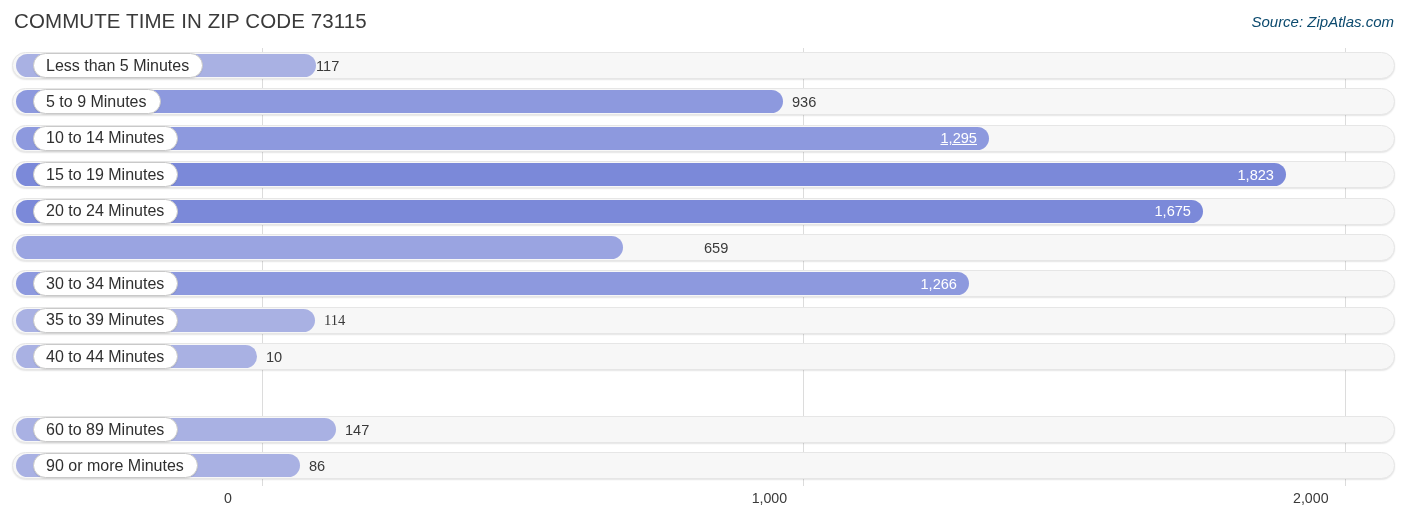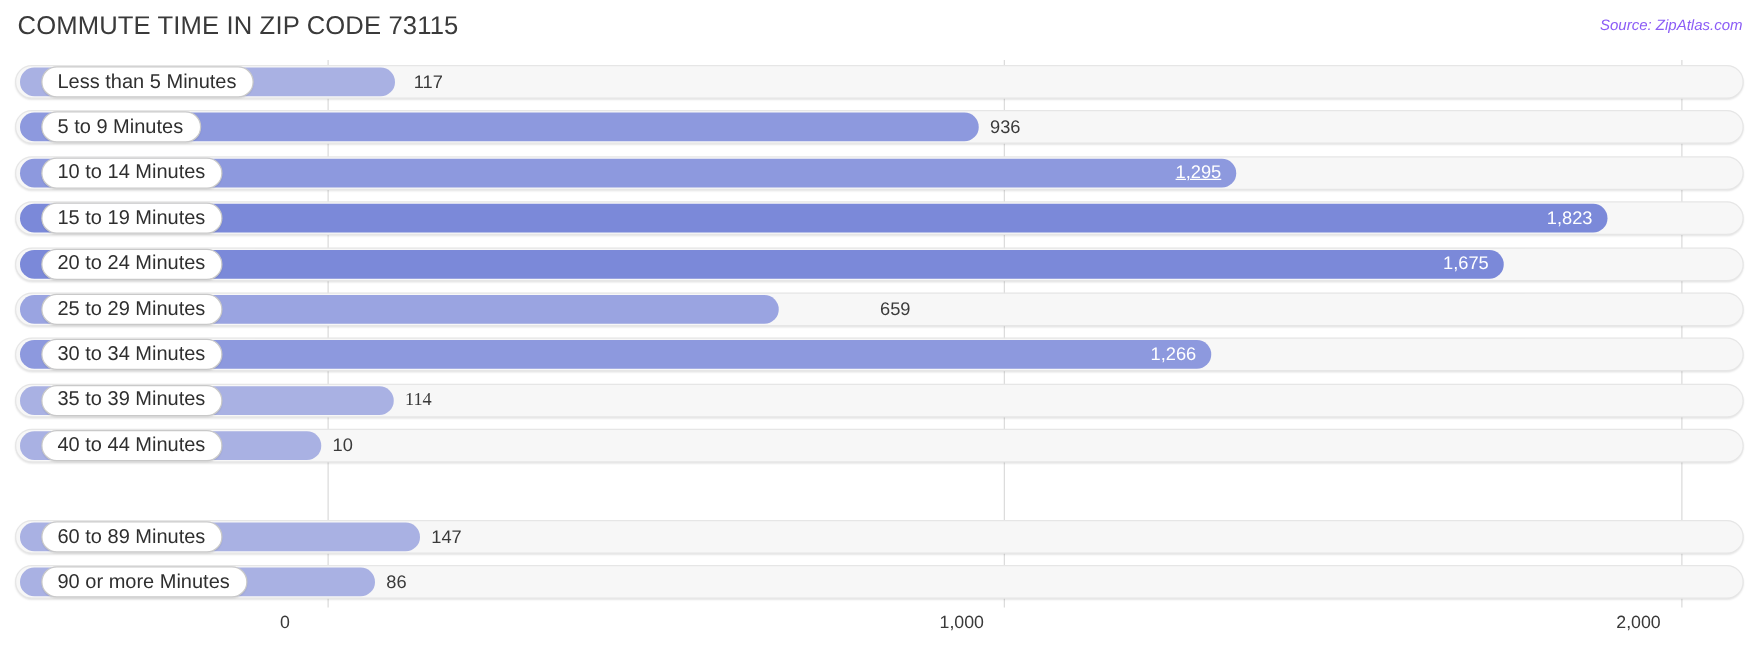--- a/index.html
+++ b/index.html
@@ -29,23 +29,23 @@
     top: 9px;
     font-size: 20.5px;
     letter-spacing: 0.1px;
     color: #3a3a3a;
     white-space: nowrap;
   }
   .chart-source {
     position: absolute;
     right: 12px;
     top: 13px;
-    font-size: 12px;
+    font-size: 15px;
     font-style: italic;
-    color: #8b5cf6;
+    color: #0c4a6e;
     white-space: nowrap;
   }
 
   
   .plot {
     position: absolute;
     left: 0;
     top: 46px;
     width: 1406px;
     height: 440px;
@@ -180,21 +180,21 @@
       <div class="gridline" style="left: 803.4px;"></div>
       <div class="gridline" style="left: 1344.8px;"></div>
     </div>
   <div class="rows">
       <div class="row" style="top: 6px;">
         <div class="track"></div>
         <div class="bar" style="left: 4px; width: 300px; background: rgb(169, 177, 227);"></div>
         <div class="pill">
           <span class="pill-label">Less than 5 Minutes</span>
         </div>
-        <div class="value-out" style="left: 319px;">117</div>
+        <div class="value-out" style="left: 304px;">117</div>
       </div>
       <div class="row" style="top: 42.4px;">
         <div class="track"></div>
         <div class="bar" style="left: 4px; width: 767px; background: rgb(141, 153, 222);"></div>
         <div class="pill">
           <span class="pill-label">5 to 9 Minutes</span>
         </div>
         <div class="value-out" style="left: 780px;">936</div>
       </div>
       <div class="row" style="top: 78.8px;">
@@ -217,23 +217,20 @@
         <div class="track"></div>
         <div class="bar" style="left: 4px; width: 1187px; background: rgb(123, 137, 217);"></div>
         <div class="pill">
           <span class="pill-label">20 to 24 Minutes</span>
         </div>
         <div class="value-in" style="left: 1129px; width: 50px; justify-content: flex-end;">1,675</div>
       </div>
       <div class="row" style="top: 188px;">
         <div class="track"></div>
         <div class="bar" style="left: 4px; width: 607px; background: rgb(154, 164, 225);"></div>
-        <div class="pill">
-          <span class="pill-label">25 to 29 Minutes</span>
-        </div>
         <div class="value-out" style="left: 656px; margin-left: 36px;">659</div>
       </div>
       <div class="row" style="top: 224.4px;">
         <div class="track"></div>
         <div class="bar" style="left: 4px; width: 953px; background: rgb(141, 153, 222);"></div>
         <div class="pill">
           <span class="pill-label">30 to 34 Minutes</span>
         </div>
         <div class="value-in" style="left: 895px; width: 50px; justify-content: flex-end;">1,266</div>
       </div>

